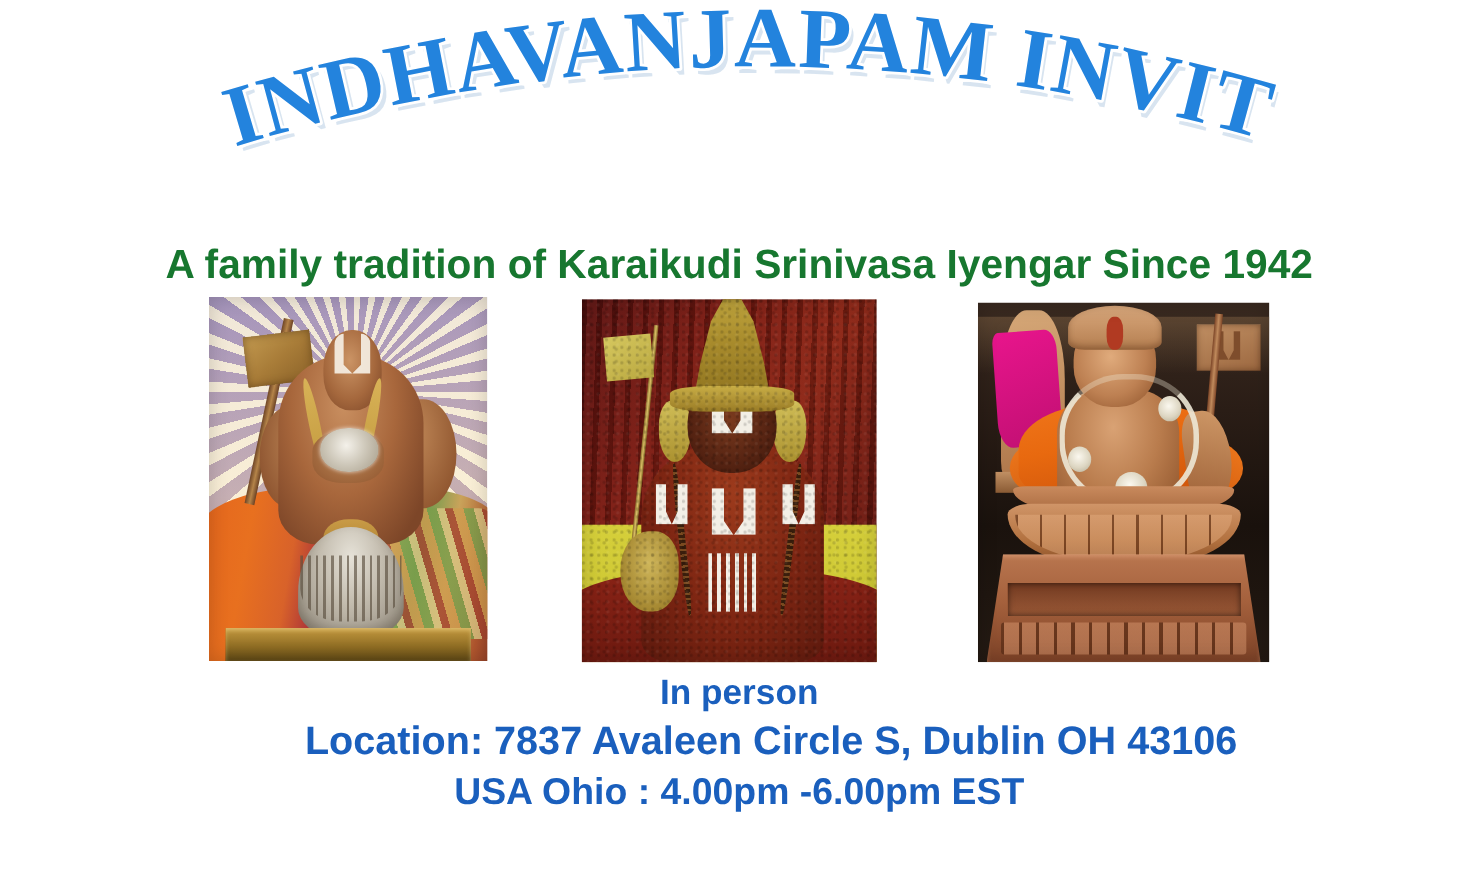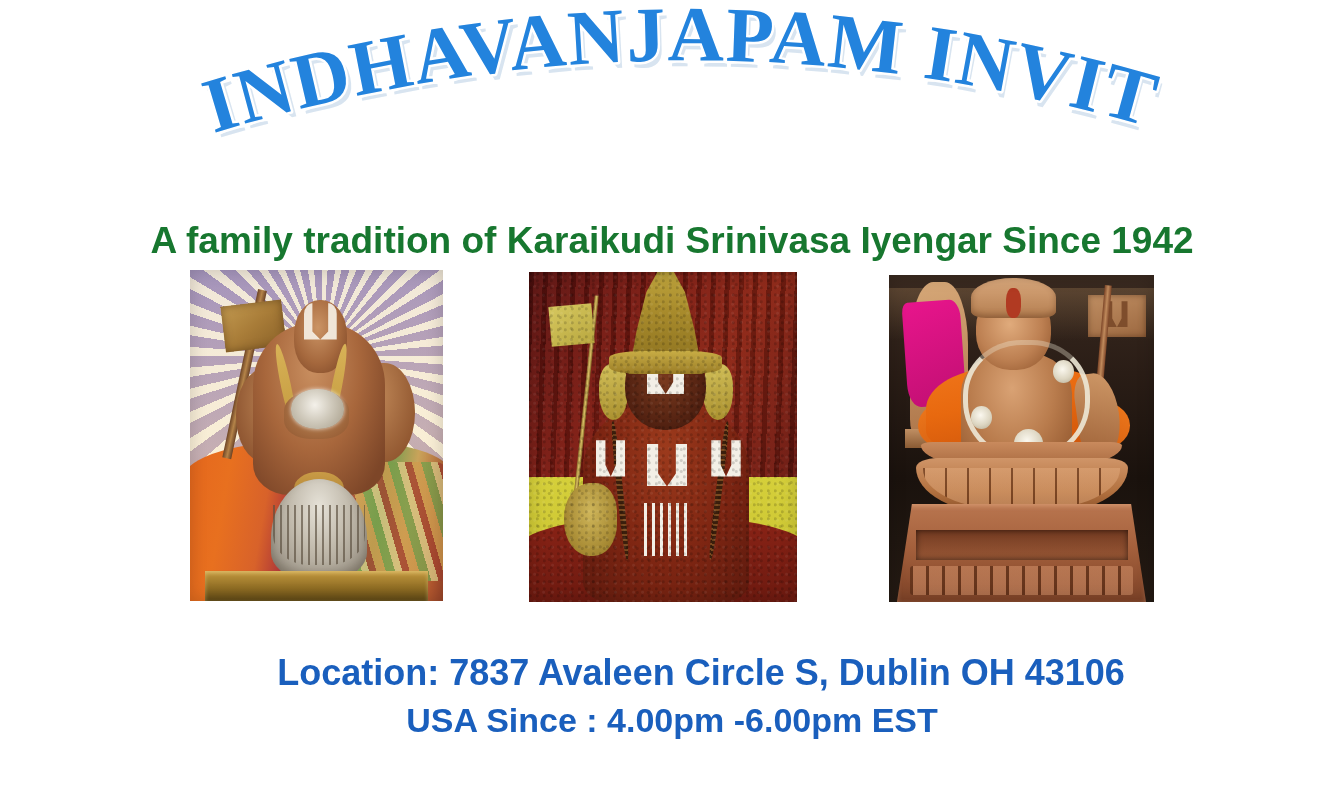--- a/index.html
+++ b/index.html
@@ -551,16 +551,17 @@
         <div class="p3-lotus-pet"></div>
         <div class="p3-plinth"></div>
         <div class="p3-plinth-band"></div>
         <div class="p3-plinth-carve"></div>
         <div class="ph-vignette"></div>
       </div>
     </div>
 
   </div>
 
+  <div class="line l-inperson">In person</div>
   <div class="line l-location">Location: 7837 Avaleen Circle S, Dublin OH 43106</div>
-  <div class="line l-time">USA Since : 4.00pm -6.00pm EST</div>
+  <div class="line l-time">USA Ohio : 4.00pm -6.00pm EST</div>
 
 </div>
 
 </body></html>

